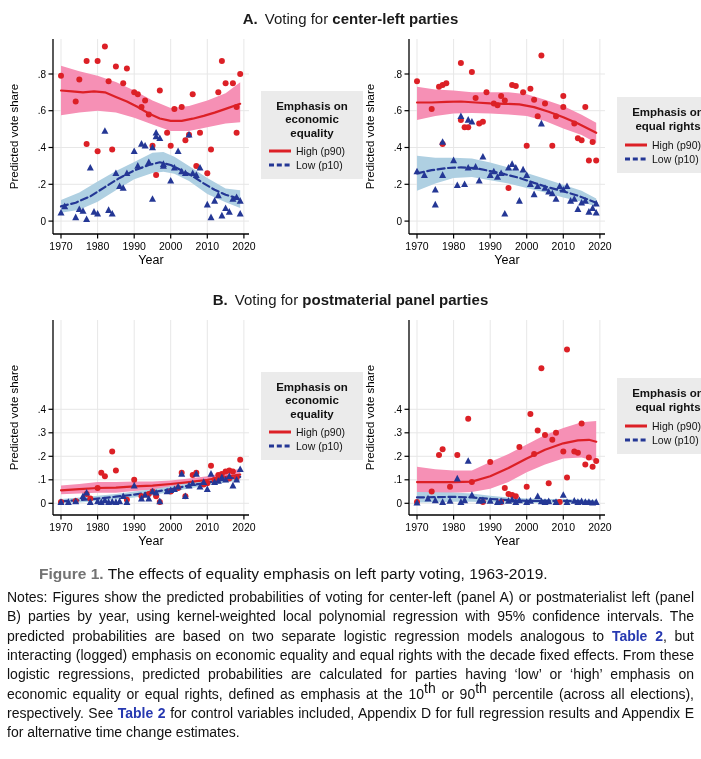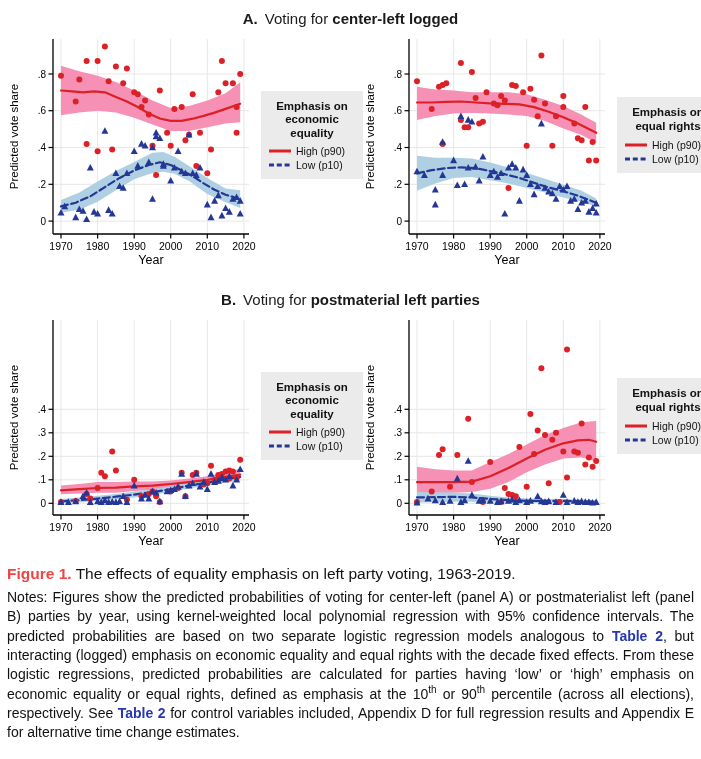--- a/index.html
+++ b/index.html
@@ -14,29 +14,29 @@
   .legend{background:#ebebeb;width:102px;box-sizing:border-box;padding:9px 5px 8px 5px;margin-left:2px;margin-bottom:30px;}
   .legend-title{font-weight:bold;font-size:11.5px;line-height:1.18;text-align:center;margin-bottom:5px;}
   .legend-entry{display:flex;align-items:center;gap:4px;margin:2px 0 0 2px;}
   .legend-entry svg{flex:0 0 auto;display:block;}
   .legend-entry .le-label{font-size:10.5px;white-space:nowrap;}
   .rowgap{height:20px;}
   .caption{font-size:15.5px;margin:16px 0 4px 0;line-height:1.3;}
   .cap-label{font-weight:bold;}
   .notes{font-size:14px;line-height:1.38;text-align:justify;margin:2px 0 0 0;}
   .notes .nlink{cursor:pointer;font-weight:bold;}
-  .notes sup{font-size:10px;vertical-align:super;line-height:0;}
+  .notes sup{font-size:14px;vertical-align:super;line-height:0;}
 </style>
 </head>
 <body>
 
 <div class="figure">
 
   <div class="panel-title">
-    <span class="pt-label">A.</span><span>Voting for</span> <span class="pt-bold">center-left logged</span>
+    <span class="pt-label">A.</span><span>Voting for</span> <span class="pt-bold">center-left parties</span>
   </div>
 
   <div class="row">
     <div class="chart-unit">
       <svg class="chart-svg" viewBox="0 0 252 234">
           <g>
             <line x1="54.0" x2="54.0" y1="6" y2="201" stroke="#e7e7e7" stroke-width="1"></line>
             <line x1="90.6" x2="90.6" y1="6" y2="201" stroke="#e7e7e7" stroke-width="1"></line>
             <line x1="127.2" x2="127.2" y1="6" y2="201" stroke="#e7e7e7" stroke-width="1"></line>
             <line x1="163.7" x2="163.7" y1="6" y2="201" stroke="#e7e7e7" stroke-width="1"></line>
@@ -352,21 +352,21 @@
             </svg>
             <span class="le-label">Low (p10)</span>
           </div>
         </div>
     </div>
   </div>
 
   <div class="rowgap"></div>
 
   <div class="panel-title">
-    <span class="pt-label">B.</span><span>Voting for</span> <span class="pt-bold">postmaterial left parties</span>
+    <span class="pt-label">B.</span><span>Voting for</span> <span class="pt-bold">postmaterial panel parties</span>
   </div>
 
   <div class="row">
     <div class="chart-unit">
       <svg class="chart-svg" viewBox="0 0 252 234">
           <g>
             <line x1="54.0" x2="54.0" y1="6" y2="201" stroke="#e7e7e7" stroke-width="1"></line>
             <line x1="90.6" x2="90.6" y1="6" y2="201" stroke="#e7e7e7" stroke-width="1"></line>
             <line x1="127.2" x2="127.2" y1="6" y2="201" stroke="#e7e7e7" stroke-width="1"></line>
             <line x1="163.7" x2="163.7" y1="6" y2="201" stroke="#e7e7e7" stroke-width="1"></line>
@@ -654,19 +654,19 @@
             <svg width="24" height="10">
               <line x1="1" x2="23" y1="5" y2="5" stroke-width="3" stroke="#243795" stroke-dasharray="5 2.8"></line>
             </svg>
             <span class="le-label">Low (p10)</span>
           </div>
         </div>
     </div>
   </div>
 
   <p class="caption">
-    <span class="cap-label" style="color: #ef4444;">Figure 1.</span>
+    <span class="cap-label" style="color: #737373; margin-left: 32px;">Figure 1.</span>
     <span>The effects of equality emphasis on left party voting, 1963-2019.</span>
   </p>
 
   <p class="notes"><span>Notes: Figures show the predicted probabilities of voting for center-left (panel A) or postmaterialist left (panel B) parties by year, using kernel-weighted local polynomial regression with 95% confidence intervals. The predicted probabilities are based on two separate logistic regression models analogous to </span><span class="nlink" style="color: rgb(38, 56, 176);">Table 2</span><span>, but interacting (logged) emphasis on economic equality and equal rights with the decade fixed effects. From these logistic regressions, predicted probabilities are calculated for parties having ‘low’ or ‘high’ emphasis on economic equality or equal rights, defined as emphasis at the 10</span><sup>th</sup><span> or 90</span><sup>th</sup><span> percentile (across all elections), respectively. See </span><span class="nlink" style="color: rgb(38, 56, 176);">Table 2</span><span> for control variables included, Appendix D for full regression results and Appendix E for alternative time change estimates.</span></p>
 
 </div>
 
 </body></html>

